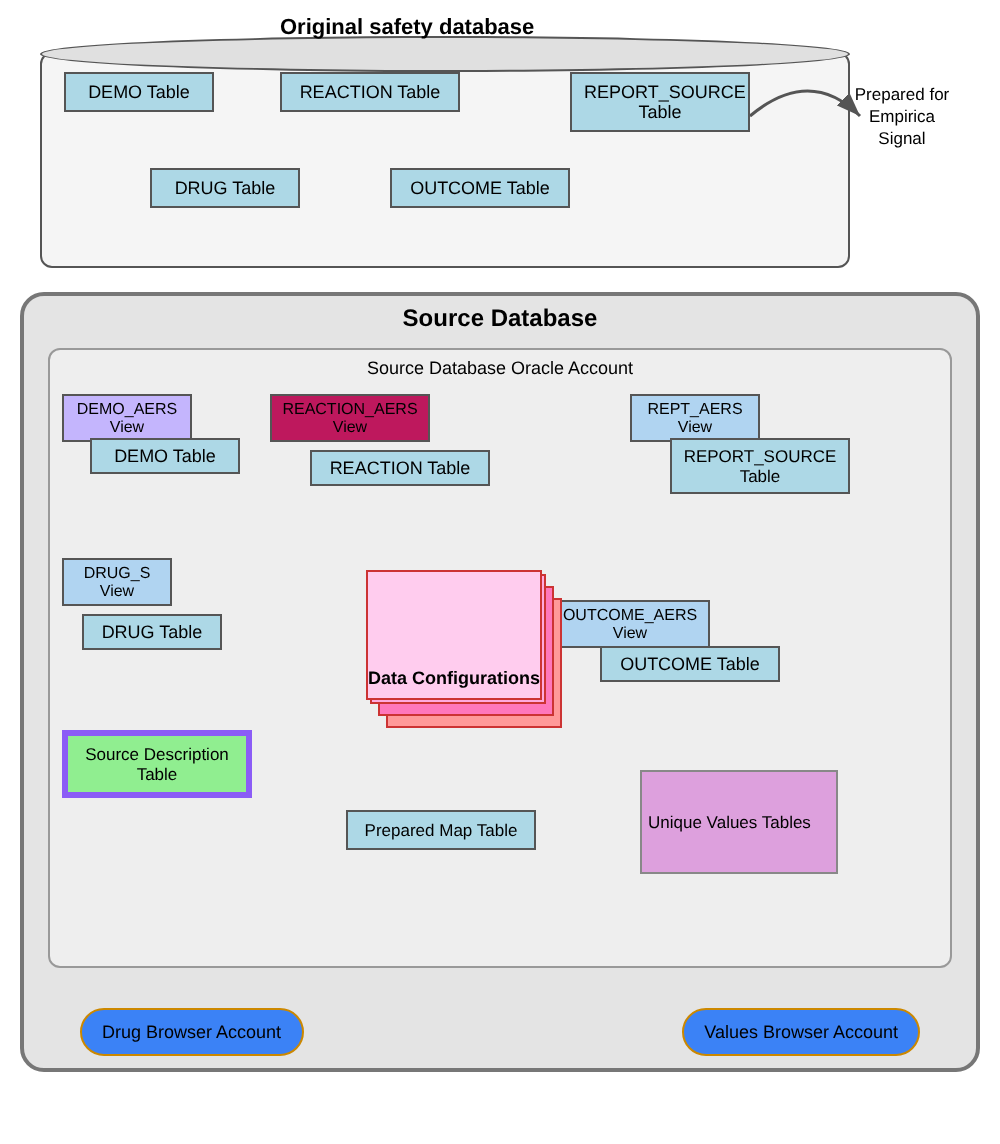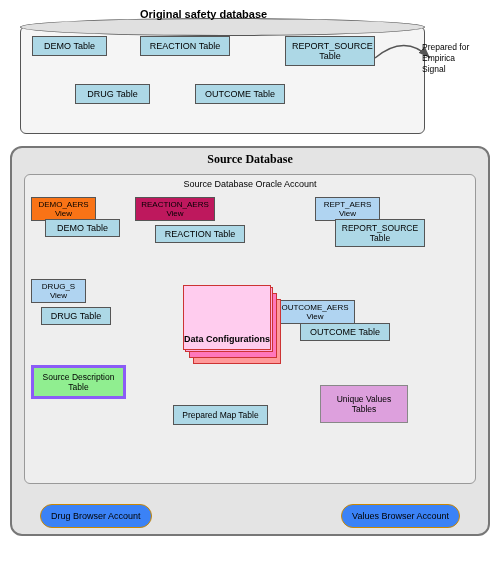--- a/index.html
+++ b/index.html
@@ -110,33 +110,33 @@
     </div>
 
     <svg class="arrow-svg" style="position:absolute;top:35px;left:355px;width:80px;height:60px;">
       <defs>
         <marker id="arrowhead" markerWidth="8" markerHeight="6" refX="8" refY="3" orient="auto">
           <polygon points="0 0, 8 3, 0 6" fill="#555"></polygon>
         </marker>
       </defs>
       <path d="M 0,15 Q 30,-10 55,15" stroke="#555" stroke-width="1.5" fill="none" marker-end="url(#arrowhead)"></path>
     </svg>
-    <div style="position:absolute;top:34px;right:0;width:58px;font-size:8.5px;text-align:left;line-height:1.3;">Prepared for Empirica Signal</div>
+    <div style="position:absolute;top:34px;right:0;width:58px;font-size:8.5px;text-align:center;line-height:1.3;">Prepared for Empirica Signal</div>
   </div>
 
   <div class="source-db">
 
     <div style="position:absolute;top:0;left:0;right:0;height:390px;border:2px solid #777;border-radius:12px;background:#e4e4e4;"></div>
 
-    <div style="position:absolute;top:6px;left:50%;transform:translateX(-50%);font-size:12px;font-weight:bold;white-space:nowrap;font-family:Liberation Serif, serif;">Source Database</div>
+    <div style="position:absolute;top:6px;left:50%;transform:translateX(-50%);font-size:12px;font-weight:bold;white-space:nowrap;">Source Database</div>
 
     <div style="position:absolute;top:28px;left:14px;right:14px;height:310px;border:1px solid #999;border-radius:6px;background:#eeeeee;">
       <div style="position:absolute;top:4px;left:50%;transform:translateX(-50%);font-size:9px;white-space:nowrap;">Source Database Oracle Account</div>
 
-      <div class="view-box" style="top:22px;left:6px;width:65px;background:#f97316;border:1px solid #555;font-size:8px;padding:2px 3px;text-align:center;">
+      <div class="view-box" style="top:22px;left:6px;width:65px;background:#c4b5fd;border:1px solid #555;font-size:8px;padding:2px 3px;text-align:center;">
         <span>DEMO_AERS View</span>
       </div>
       <div class="table-box" style="top:44px;left:20px;width:75px;font-size:9px;padding:3px 4px;position:absolute;background:#add8e6;border:1px solid #555;">
         <span>DEMO Table</span>
       </div>
 
       <div class="view-box" style="top:104px;left:6px;width:55px;background:#b0d4f1;border:1px solid #555;font-size:8px;padding:2px 3px;text-align:center;position:absolute;">
         <span>DRUG_S View</span>
       </div>
       <div class="table-box" style="top:132px;left:16px;width:65px;font-size:9px;padding:3px 4px;position:absolute;background:#add8e6;border:1px solid #555;">
@@ -175,21 +175,21 @@
         <div style="position:absolute;top:2px;left:2px;width:88px;height:65px;background:#ffaadd;border:1px solid #cc3333;"></div>
         <div style="position:absolute;top:0;left:0;width:88px;height:65px;background:#ffccee;border:1px solid #cc3333;display:flex;align-items:center;justify-content:center;">
           <span style="font-size:9px;font-weight:bold;text-align:center;margin-top:43px;">Data Configurations</span>
         </div>
       </div>
 
       <div class="table-box" style="top:230px;left:148px;width:95px;font-size:8.5px;padding:4px 3px;position:absolute;background:#add8e6;border:1px solid #555;text-align:center;">
         <span>Prepared Map Table</span>
       </div>
 
-      <div class="table-box purple" style="top:210px;left:295px;width:88px;font-size:8.5px;padding:8px 3px;position:absolute;border:1px solid #888;text-align:center;">
+      <div class="table-box purple" style="top:210px;left:295px;width:99px;font-size:8.5px;padding:20px 3px;position:absolute;border:1px solid #888;text-align:left;">
         <span>Unique Values Tables</span>
       </div>
     </div>
 
     <div class="browser-account" style="position:absolute;bottom:8px;left:30px;min-width:100px;">
       <span>Drug Browser Account</span>
     </div>
     <div class="browser-account" style="position:absolute;bottom:8px;right:30px;min-width:100px;">
       <span>Values Browser Account</span>
     </div>

